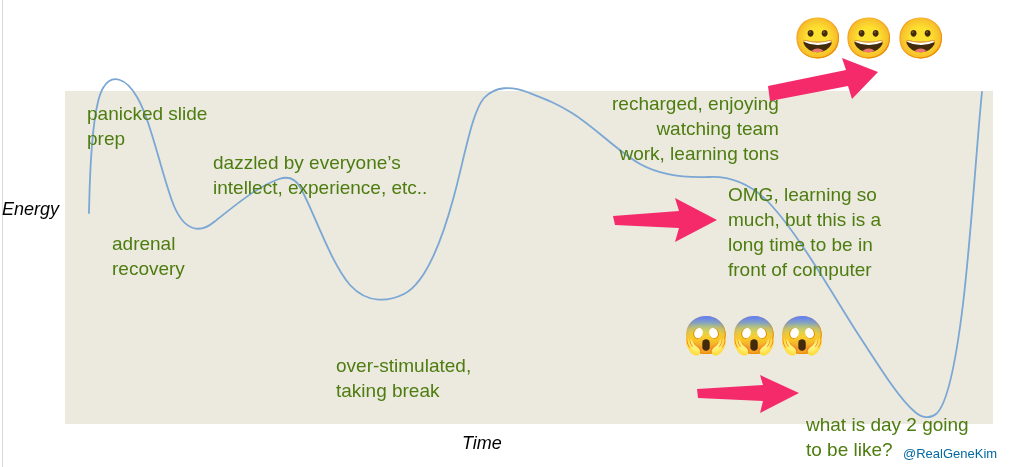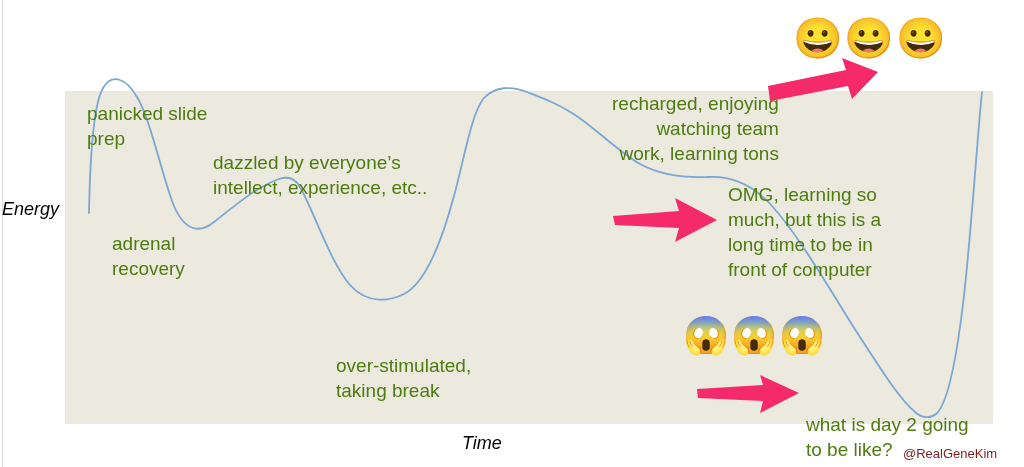--- a/index.html
+++ b/index.html
@@ -96,21 +96,21 @@
   #arrow-grin   { left: 768px; top: 56px;  width: 110px; height: 48px; }
   #arrow-omg    { left: 613px; top: 198px; width: 104px; height: 44px; }
   #arrow-scream { left: 697px; top: 375px; width: 102px; height: 38px; }
 
   #watermark {
     position: absolute;
     left: 903px;
     top: 446px;
     font-size: 13px;
     line-height: 15px;
-    color: #7f1d1d;
+    color: #0369a1;
     white-space: nowrap;
   }
 </style>
 </head>
 <body>
 
 <div id="slide">
 
   <div id="slide-left-border"></div>
 

